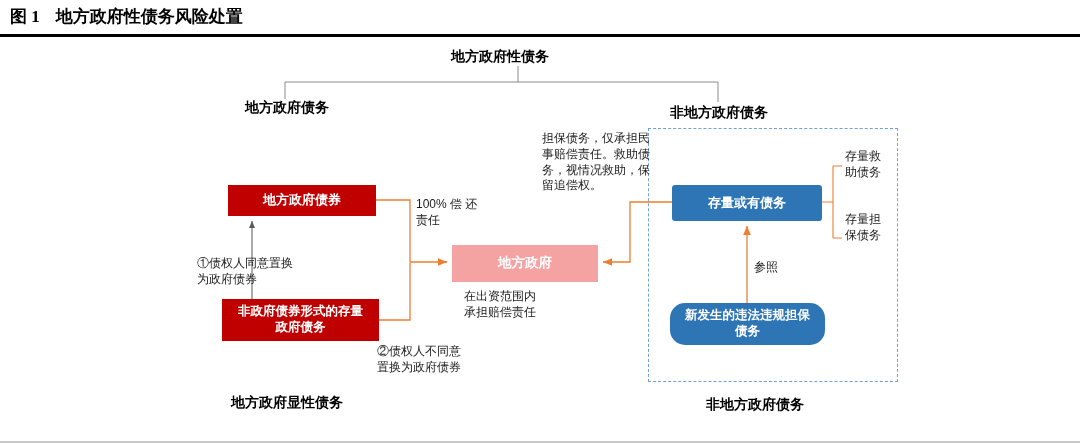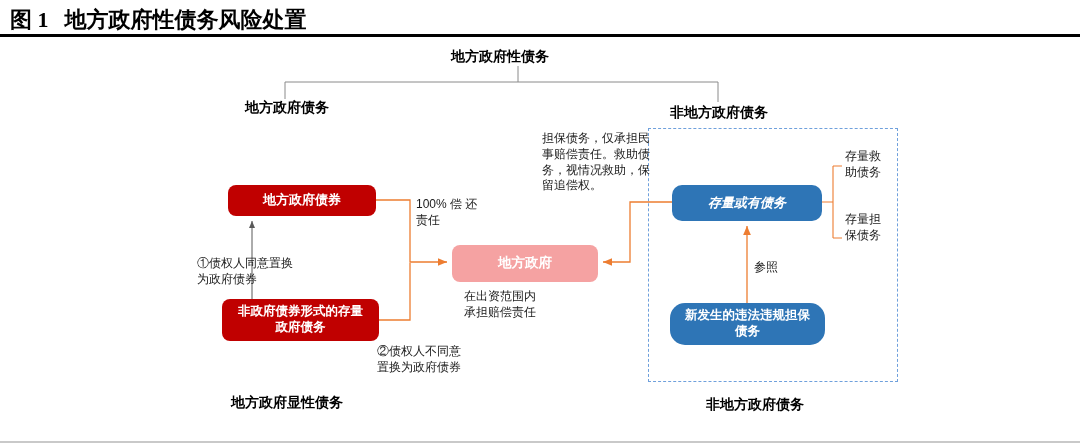--- a/index.html
+++ b/index.html
@@ -1,26 +1,26 @@
 <!DOCTYPE html>
 <html><head>
 <meta charset="utf-8">
 <style>
   html,body{margin:0;padding:0;background:#fff;}
   .page{position:relative;width:1080px;height:444px;background:#fff;overflow:hidden;
         font-family:"Liberation Sans", sans-serif;color:#111;}
   .header{position:absolute;top:0;left:0;right:0;height:29px;padding:5px 0 0 10px;
           border-bottom:3px solid #000;font-family:"Liberation Serif", serif;
-          font-weight:bold;font-size:22px;color:#000;}
+          font-weight:bold;font-size:17px;color:#000;}
   .fig-label{margin-right:16px;}
   .stage{position:absolute;inset:0;}
   svg.lines{position:absolute;left:0;top:0;pointer-events:none;z-index:1;}
   .dashed-box{position:absolute;border:1px dashed #6FA0DC;z-index:0;}
   .box{position:absolute;display:flex;align-items:center;justify-content:center;
-       text-align:center;color:#fff;font-weight:bold;border-radius:8px;z-index:2;
+       text-align:center;color:#fff;font-weight:bold;border-radius:0;z-index:2;
        line-height:1.25;}
   .red{background:#C00000;}
   .pink{background:#F5A2A2;}
   .blue{background:#2E75B6;}
   .lbl{position:absolute;font-size:12px;line-height:1.32;color:#1a1a1a;z-index:2;}
   .bold-lbl{position:absolute;font-weight:bold;font-size:14px;color:#000;text-align:center;z-index:2;}
   .bottom-rule{position:absolute;left:0;right:0;bottom:1px;border-top:2px solid #C9C9C9;z-index:3;}
 </style>
 </head>
 <body>
@@ -63,21 +63,21 @@
 
     <div class="box red" style="left:228px;top:185px;width:148px;height:31px;font-size:13px;">
       <span>地方政府债券</span>
     </div>
     <div class="box red" style="left:222px;top:299px;width:157px;height:42px;font-size:12.5px;padding:0 12px;box-sizing:border-box;">
       <span>非政府债券形式的存量政府债务</span>
     </div>
     <div class="box pink" style="left:452px;top:245px;width:146px;height:37px;font-size:13.5px;">
       <span>地方政府</span>
     </div>
-    <div class="box blue" style="left:672px;top:185px;width:150px;height:36px;font-size:13px;border-radius:10px;font-style:italic;">
+    <div class="box blue" style="left:672px;top:185px;width:150px;height:36px;font-size:13px;border-radius:3px;">
       <span>存量或有债务</span>
     </div>
     <div class="box blue" style="left:670px;top:303px;width:155px;height:42px;font-size:12.5px;border-radius:15px;padding:0 10px;box-sizing:border-box;">
       <span>新发生的违法违规担保债务</span>
     </div>
 
     <div class="lbl" style="left:197px;top:256px;width:102px;">①债权人同意置换为政府债券</div>
     <div class="lbl" style="left:377px;top:344px;width:94px;">②债权人不同意置换为政府债券</div>
     <div class="lbl" style="left:416px;top:197px;width:70px;">100% 偿 还 责任</div>
     <div class="lbl" style="left:416px;top:289px;width:80px;margin-left:48px;">在出资范围内承担赔偿责任</div>

